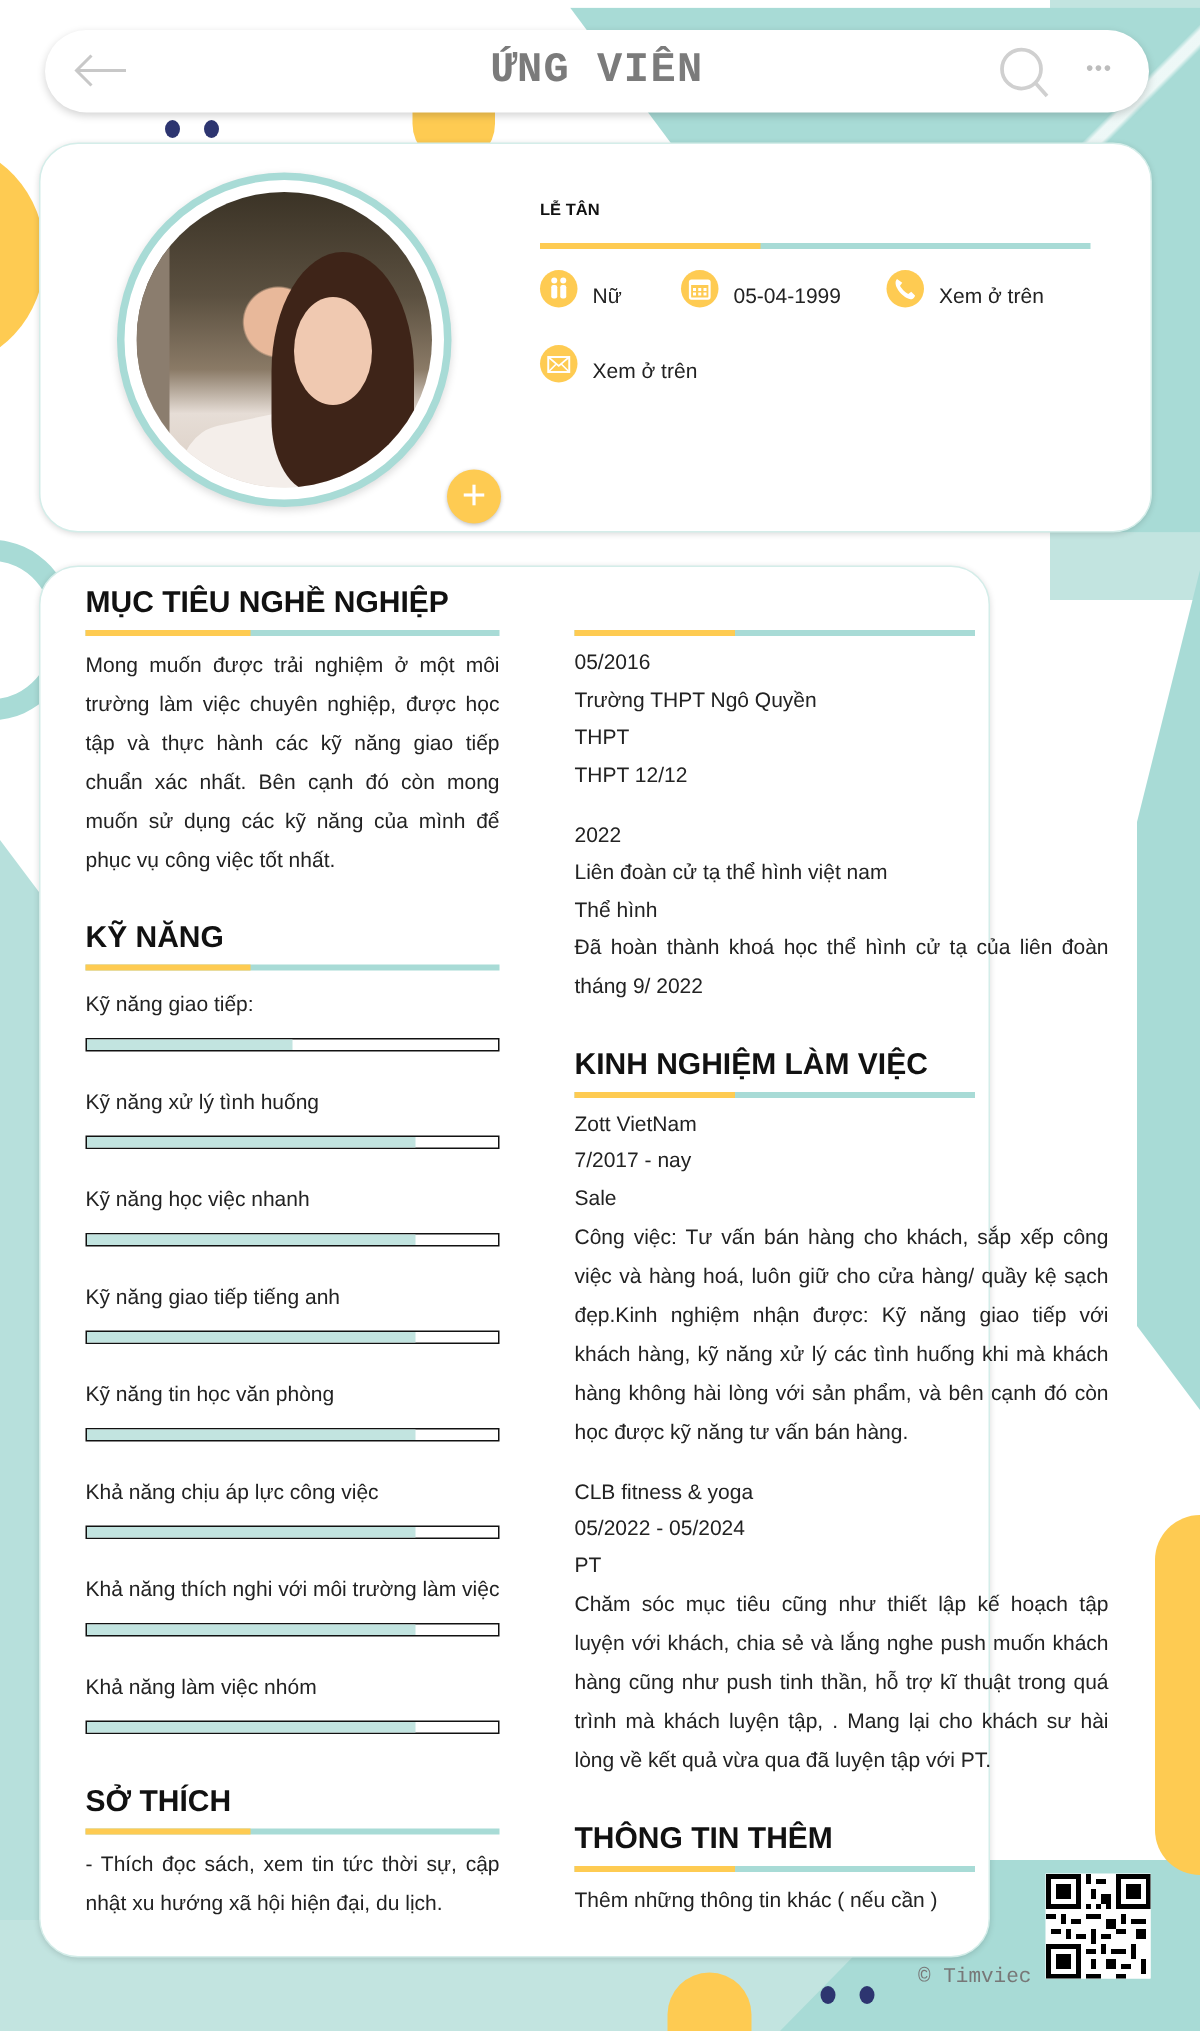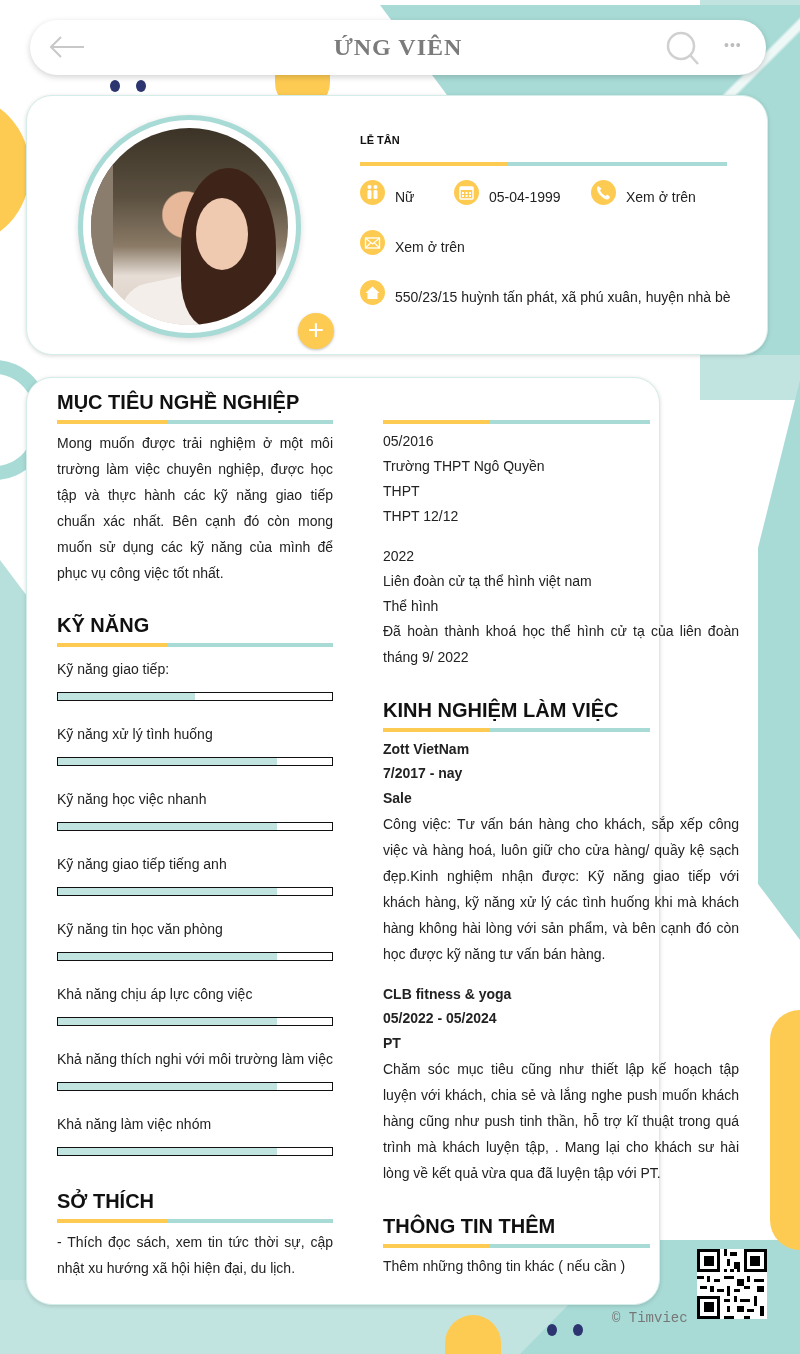--- a/index.html
+++ b/index.html
@@ -27,21 +27,21 @@
   .yellow-bottom { left: 445px; top: 1315px; width: 56px; height: 60px; border-radius: 28px 28px 0 0; background: #fecb52; }
   .teal-ring { left: -60px; top: 360px; width: 110px; height: 120px; border-radius: 50%;
     border: 14px solid #a8dbd6; background: transparent; }
   .dot { position: absolute; width: 10px; height: 12px; border-radius: 50%; background: #2d3570; }
 
   
   .topbar { position: absolute; left: 30px; top: 20px; width: 736px; height: 55px; background: #fff;
     border-radius: 28px; box-shadow: 0 2px 6px rgba(0,0,0,.18); z-index: 2;
     display: flex; align-items: center; justify-content: center; }
   .topbar .back { position: absolute; left: 18px; top: 14px; width: 38px; height: 26px; cursor: pointer; }
-  .topbar .title { font-family: Liberation Serif, serif; font-weight: bold; font-size: 24px;
+  .topbar .title { font-family: Liberation Mono, monospace; font-weight: bold; font-size: 28px;
     letter-spacing: 1px; color: #7b7b7b; }
   .topbar .search { position: absolute; left: 636px; top: 11px; width: 36px; height: 36px; cursor: pointer; }
   .topbar .more { position: absolute; left: 694px; top: 17px; width: 24px; height: 20px; font-size: 14px; color: #bdbdbd;
     letter-spacing: 1px; cursor: pointer; }
 
   
   .card { position: absolute; background: #fff; border-radius: 26px; z-index: 2;
     box-shadow: 0 1px 4px rgba(0,0,0,.15); border: 1px solid #d4ede9; }
   .profile-card { left: 26px; top: 95px; width: 742px; height: 260px; }
   .main-card { left: 26px; top: 377px; width: 634px; height: 928px; }
@@ -65,21 +65,21 @@
   .profile-underline { left: 333px; top: 66px; width: 367px; }
 
   .info { position: absolute; display: flex; align-items: flex-end; font-size: 14px; color: #222; }
   .info .ic { width: 25px; height: 25px; border-radius: 50%; background: #fecb52; margin-right: 10px; position: relative; flex: none; }
   .info .ic svg { position: absolute; left: 4px; top: 4px; width: 17px; height: 17px; }
 
   
   .section-title { position: absolute; font-weight: bold; font-size: 20px; color: #111; }
   .para { position: absolute; font-size: 14px; line-height: 26px; color: #222; text-align: justify; }
   .line { position: absolute; font-size: 14px; color: #222; white-space: nowrap; }
-  .bold { font-weight: bold; }
+  .bold { font-weight: normal; }
   .skill-label { position: absolute; left: 30px; font-size: 14px; color: #222; white-space: nowrap; }
   .skill-bar { position: absolute; left: 30px; width: 276px; height: 9px; border: 1.5px solid #111; background: #fff; }
   .skill-bar .fill { height: 100%; background: #c2e4e0; }
 
   .qr { position: absolute; left: 697px; top: 1249px; width: 70px; height: 70px; z-index: 3; background: #fff; }
   .watermark { position: absolute; left: 612px; top: 1310px; font-family: "Liberation Mono", monospace; font-size: 14px; color: #777; z-index: 3; }
 </style>
 </head>
 <body>
 
@@ -173,28 +173,20 @@
     <span>Xem ở trên</span>
   </div>
   <div class="info" style="left:333px;top:134px">
     <span class="ic">
       <svg viewBox="0 0 17 17">
           <rect x="1.5" y="4" width="14" height="10" fill="none" stroke="#fff" stroke-width="1.3"></rect>
           <path d="M1.5 4 L8.5 10 L15.5 4 M1.5 14 L6.5 9 M15.5 14 L10.5 9" fill="none" stroke="#fff" stroke-width="1.1"></path>
         </svg>
     </span>
     <span>Xem ở trên</span>
-  </div>
-  <div class="info" style="left:333px;top:184px">
-    <span class="ic">
-      <svg viewBox="0 0 17 17">
-          <path d="M8.5 2.5 L1.5 9 H3.5 V15 H13.5 V9 H15.5 Z" fill="#fff"></path>
-        </svg>
-    </span>
-    <span>550/23/15 huỳnh tấn phát, xã phú xuân, huyện nhà bè</span>
   </div>
 </div>
 
 <div class="card main-card">
 
   <div class="section-title" style="left:30px;top:13px">MỤC TIÊU NGHỀ NGHIỆP</div>
   <div class="underline" style="left:30px;top:42px;width:276px"></div>
   <div class="para" style="left:30px;top:52px;width:276px">Mong muốn được trải nghiệm ở một môi trường làm việc chuyên nghiệp, được học tập và thực hành các kỹ năng giao tiếp chuẩn xác nhất. Bên cạnh đó còn mong muốn sử dụng các kỹ năng của mình để phục vụ công việc tốt nhất.</div>
 
   <div class="section-title" style="left:30px;top:236px">KỸ NĂNG</div>

